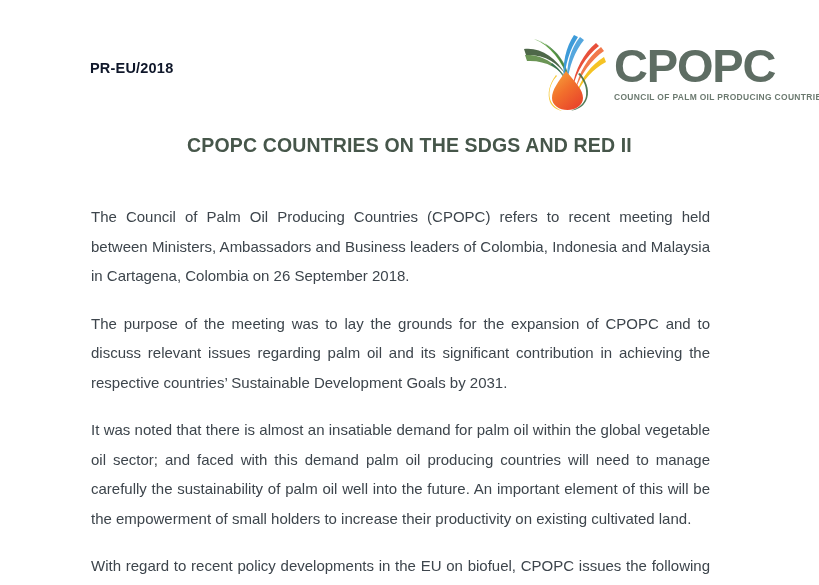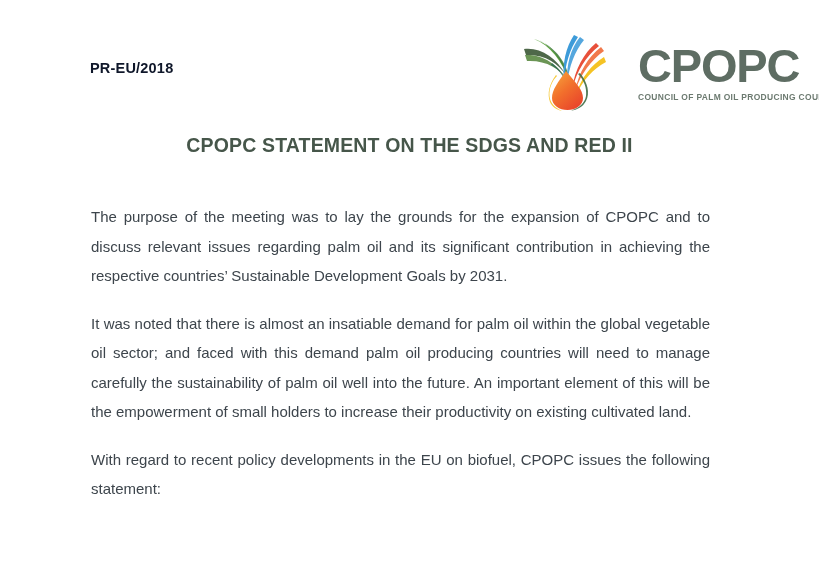--- a/index.html
+++ b/index.html
@@ -45,21 +45,20 @@
   }
 
   .logo {
     position: absolute;
     left: 522px;
     top: 33px;
     width: 256px;
     height: 78px;
     display: flex;
     align-items: center;
-    gap: 24px;
   }
 
   .logo-mark {
     width: 86px;
     height: 78px;
     flex: 0 0 auto;
     margin-right: 6px;
   }
 
   .logo-text {
@@ -175,21 +174,22 @@
       </div>
 
       <div class="logo-text">
         <div class="logo-wordmark">CPOPC</div>
         <div class="logo-tagline">COUNCIL OF PALM OIL PRODUCING COUNTRIES</div>
       </div>
 
     </div>
   </div>
 
-  <div class="doc-title">CPOPC STATEMENT ON THE SDGS AND RED II</div>
+  <div class="doc-title">CPOPC COUNTRIES ON THE SDGS AND RED II</div>
 
   <div class="content">
+    <p class="para">The Council of Palm Oil Producing Countries (CPOPC) refers to recent meeting held between Ministers, Ambassadors and Business leaders of Colombia, Indonesia and Malaysia in Cartagena, Colombia on 26 September 2018.</p>
     <p class="para">The purpose of the meeting was to lay the grounds for the expansion of CPOPC and to discuss relevant issues regarding palm oil and its significant contribution in achieving the respective countries’ Sustainable Development Goals by 2031.</p>
     <p class="para">It was noted that there is almost an insatiable demand for palm oil within the global vegetable oil sector; and faced with this demand palm oil producing countries will need to manage carefully the sustainability of palm oil well into the future. An important element of this will be the empowerment of small holders to increase their productivity on existing cultivated land.</p>
     <p class="para">With regard to recent policy developments in the EU on biofuel, CPOPC issues the following statement:</p>
   </div>
 
 </div>
 
 </body></html>

